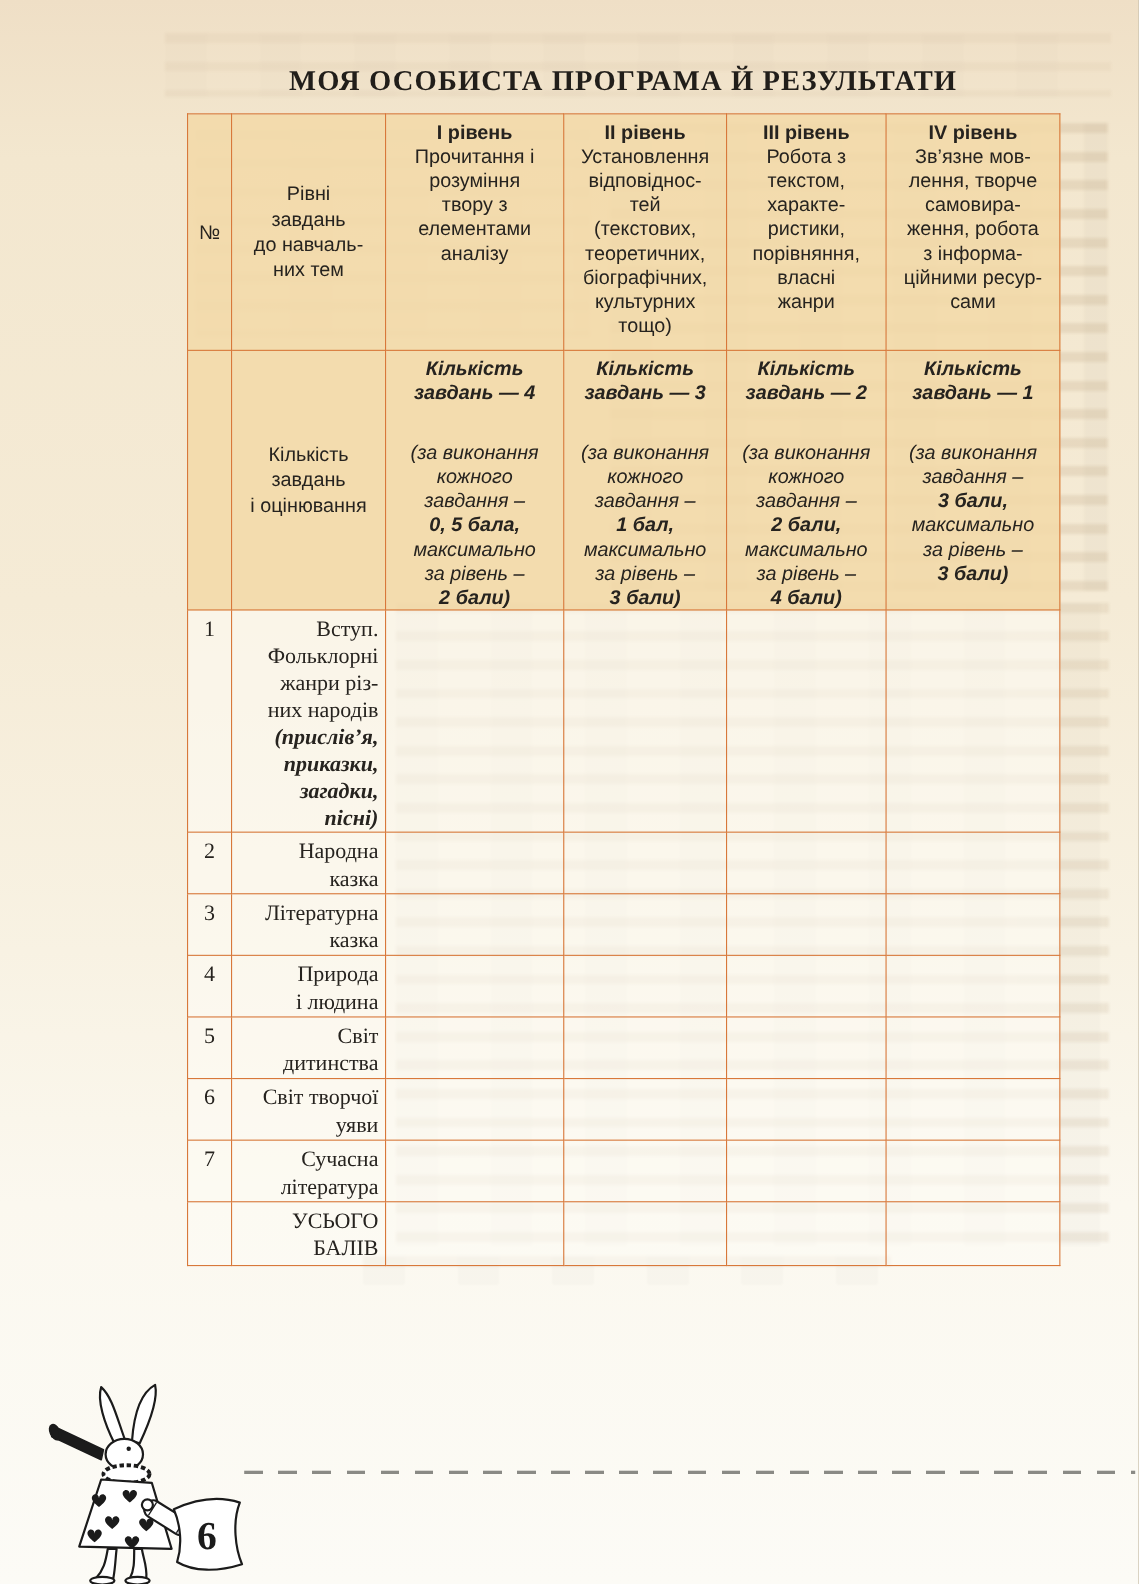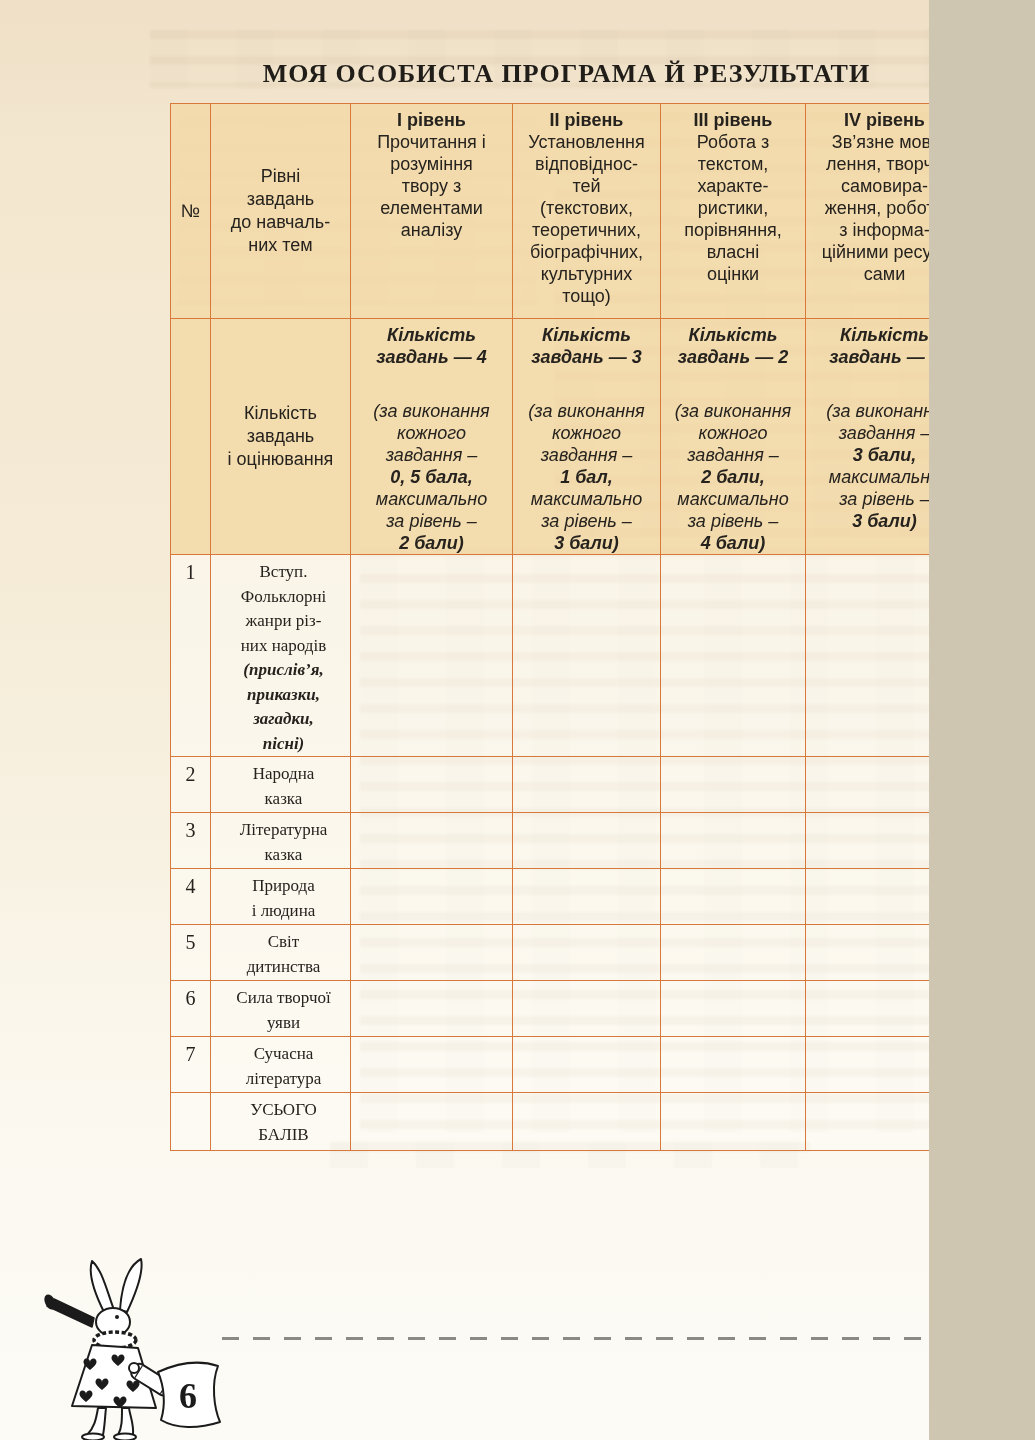--- a/index.html
+++ b/index.html
@@ -1,18 +1,18 @@
 <!DOCTYPE html>
 <html><head>
 <meta charset="utf-8">
 <style>
   html,body { margin:0; padding:0; }
   body { background:#cfc6b2; }
   .sheet {
-    position:relative; width:929px; height:1440px; overflow:hidden;
+    position:relative; width:1035px; height:1440px; overflow:hidden;
     background: linear-gradient(180deg,#efdfc6 0%,#f3e7cf 10%,#f5ebd6 38%,#f8f2e3 60%,#fbf8ef 76%,#fcfbf6 100%);
     font-family:"Liberation Sans",sans-serif;
     color:#26231f;
   }
   
   .ghost {
     position:absolute; pointer-events:none; filter:blur(1.3px); z-index:1;
     background-image:
       repeating-linear-gradient(90deg, rgba(0,0,0,0.025) 0 38px, rgba(0,0,0,0) 38px 86px),
       repeating-linear-gradient(180deg, rgba(146,104,58,0.13) 0 9px, rgba(0,0,0,0) 9px 26px);
@@ -50,22 +50,22 @@
   .bi  { font-weight:700; font-style:italic; }
 
   .c-lvl { text-align:center; font-size:18px; line-height:22px; padding-top:5px !important; }
   .c-lvl .lvl-name { font-weight:700; }
   .c-num-h, .c-topic-h { text-align:center; font-size:18px; line-height:23px; font-weight:700;margin-top:32px; }
   .sc { font-size:18px; line-height:22px; }
   .sc .note { display:block;margin-top:32px; }
 
   .c-num-b { text-align:center; font-family:"Liberation Serif",serif; font-size:20px; line-height:24px; padding-top:5px !important; }
   .c-topic-b {
-    font-family:"Liberation Serif",serif; font-size:17px; line-height:24.5px;
-    padding:5px 6px 0 12px !important; text-align:center;
+    font-family:"Liberation Serif",serif; font-size:20px; line-height:24.5px;
+    padding:5px 6px 0 12px !important; text-align:right;
   }
   .c-topic-b .it { font-style:italic;font-weight:bold; }
 
   .cut-line {
     position:absolute; left:222px; top:1337px; width:810px; height:3px; z-index:2;
     background:repeating-linear-gradient(90deg,#8a8a85 0 17px, rgba(0,0,0,0) 17px 31px);
   }
   .rabbit { position:absolute; left:30px; top:1256px; z-index:3; }
 </style>
 </head>
@@ -117,21 +117,21 @@
 тощо)</span>
           </th>
       <th class="c-lvl">
             <span class="blk lvl-name">III рівень</span>
             <span class="pl blk">Робота з
 текстом,
 характе-
 ристики,
 порівняння,
 власні
-оцінки</span>
+жанри</span>
           </th>
       <th class="c-lvl">
             <span class="blk lvl-name">IV рівень</span>
             <span class="pl blk">Зв’язне мов-
 лення, творче
 самовира-
 ження, робота
 з інформа-
 ційними ресур-
 сами</span>
@@ -244,21 +244,21 @@
 дитинства</span>
           </td>
       <td></td>
           <td></td>
           <td></td>
           <td></td>
     </tr>
     <tr class="r-std">
       <td class="c-num-b"><span>6</span></td>
       <td class="c-topic-b">
-            <span class="pl blk">Сила творчої
+            <span class="pl blk">Світ творчої
 уяви</span>
           </td>
       <td></td>
           <td></td>
           <td></td>
           <td></td>
     </tr>
     <tr class="r-std">
       <td class="c-num-b"><span>7</span></td>
       <td class="c-topic-b">

